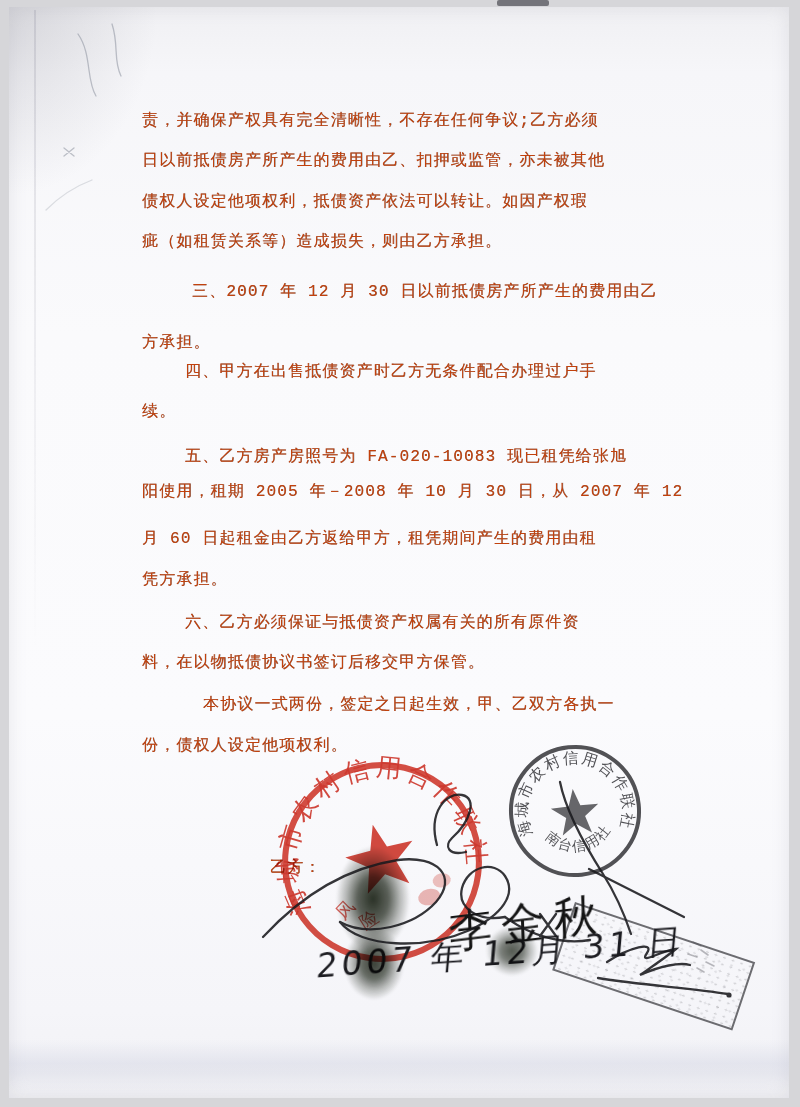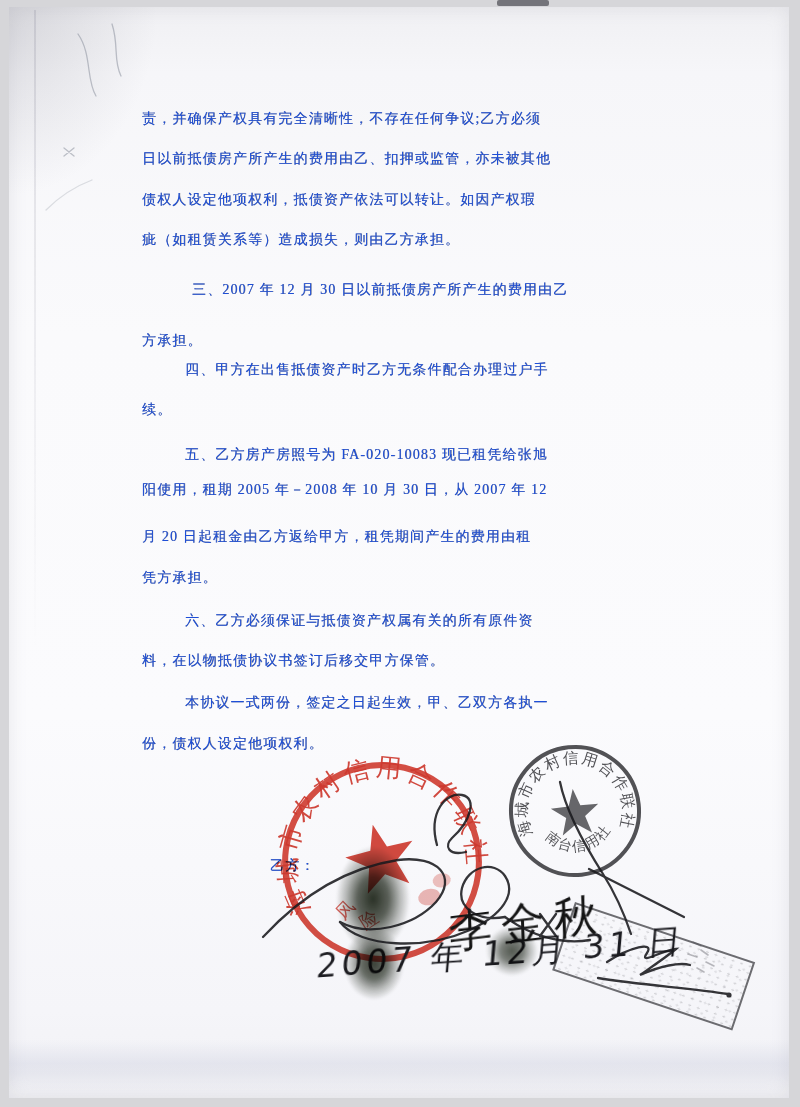--- a/index.html
+++ b/index.html
@@ -11,22 +11,22 @@
          box-shadow:inset 0 0 18px rgba(140,140,150,.18);}
   .crease-bottom{position:absolute;left:9px;right:11px;top:1040px;height:52px;
          background:linear-gradient(180deg,rgba(175,180,205,0) 0%,rgba(175,180,205,.22) 45%,rgba(160,165,190,.15) 65%,rgba(175,180,205,0) 100%);}
   .crease-left{position:absolute;left:34px;top:10px;width:2px;height:640px;
          background:linear-gradient(180deg,rgba(150,150,165,.28),rgba(150,150,165,0));filter:blur(.6px);}
   .corner-shade{position:absolute;left:9px;top:7px;width:150px;height:190px;
          background:radial-gradient(ellipse at 0% 0%,rgba(150,150,160,.30),rgba(150,150,160,0) 70%);}
   .top-smudge{position:absolute;left:497px;top:0px;width:52px;height:6px;background:#53535a;
          border-radius:2px;opacity:.75;}
   
-  .pline{position:absolute;font-size:14px;letter-spacing:1.15px;color:#1d4ed8;white-space:nowrap;
-         text-shadow:.35px 0 0 rgba(38,38,46,.55);}
+  .pline{position:absolute;font-size:16px;letter-spacing:1.15px;color:#c2410c;white-space:nowrap;
+         text-shadow:.35px 0 0 rgba(38,38,46,.55);font-family:Liberation Mono, monospace;}
   
   .seal{position:absolute;mix-blend-mode:multiply;}
   .red-seal{left:276px;top:756px;opacity:.93;transform:rotate(-14deg);}
   .black-seal{left:506px;top:742px;opacity:.85;transform:rotate(-6deg);}
   
   .rect-stamp{position:absolute;left:575px;top:902px;width:186px;height:68px;
          transform:rotate(18.5deg);transform-origin:0 0;
          border:2.5px solid rgba(72,72,76,.78);mix-blend-mode:multiply;
          background-image:radial-gradient(rgba(90,90,95,.22) 1px,rgba(90,90,95,0) 1.5px),
                           radial-gradient(rgba(90,90,95,.14) 1px,rgba(90,90,95,0) 1.6px);
@@ -61,25 +61,25 @@
   <div class="pline" style="left:142px;top:110px">责，并确保产权具有完全清晰性，不存在任何争议;乙方必须</div>
   <div class="pline" style="left:142px;top:150px">日以前抵债房产所产生的费用由乙、扣押或监管，亦未被其他</div>
   <div class="pline" style="left:142px;top:191px">债权人设定他项权利，抵债资产依法可以转让。如因产权瑕</div>
   <div class="pline" style="left:142px;top:231px">疵（如租赁关系等）造成损失，则由乙方承担。</div>
   <div class="pline" style="left:192px;top:281px">三、2007 年 12 月 30 日以前抵债房产所产生的费用由乙</div>
   <div class="pline" style="left:142px;top:332px">方承担。</div>
   <div class="pline" style="left:185px;top:361px">四、甲方在出售抵债资产时乙方无条件配合办理过户手</div>
   <div class="pline" style="left:142px;top:401px">续。</div>
   <div class="pline" style="left:185px;top:446px">五、乙方房产房照号为 FA-020-10083 现已租凭给张旭</div>
   <div class="pline" style="left:142px;top:481px">阳使用，租期 2005 年－2008 年 10 月 30 日，从 2007 年 12</div>
-  <div class="pline" style="left:142px;top:528px">月 20 日起租金由乙方返给甲方，租凭期间产生的费用由租</div>
+  <div class="pline" style="left:142px;top:528px">月 60 日起租金由乙方返给甲方，租凭期间产生的费用由租</div>
   <div class="pline" style="left:142px;top:569px">凭方承担。</div>
   <div class="pline" style="left:185px;top:612px">六、乙方必须保证与抵债资产权属有关的所有原件资</div>
   <div class="pline" style="left:142px;top:652px">料，在以物抵债协议书签订后移交甲方保管。</div>
-  <div class="pline" style="left:185px;top:694px">本协议一式两份，签定之日起生效，甲、乙双方各执一</div>
+  <div class="pline" style="left:203px;top:694px">本协议一式两份，签定之日起生效，甲、乙双方各执一</div>
   <div class="pline" style="left:142px;top:735px">份，债权人设定他项权利。</div>
 
   <div class="pline" style="left:270px;top:857px">乙方：</div>
 
   <svg class="seal red-seal" width="212" height="212" viewBox="0 0 210 210">
     <circle cx="105" cy="105" r="96" fill="none" stroke="#cf2b1f" stroke-width="6" opacity=".9"></circle>
     <defs>
         <path id="arcRed" d="M 26.8 138.2 A 85 85 0 1 1 183.2 138.2" fill="none"></path>
       </defs>
     <text font-size="25" fill="#cf2b1f" letter-spacing="4.5" opacity=".92"><textPath href="#arcRed" startOffset="5">海城市农村信用合作联社</textPath></text>

